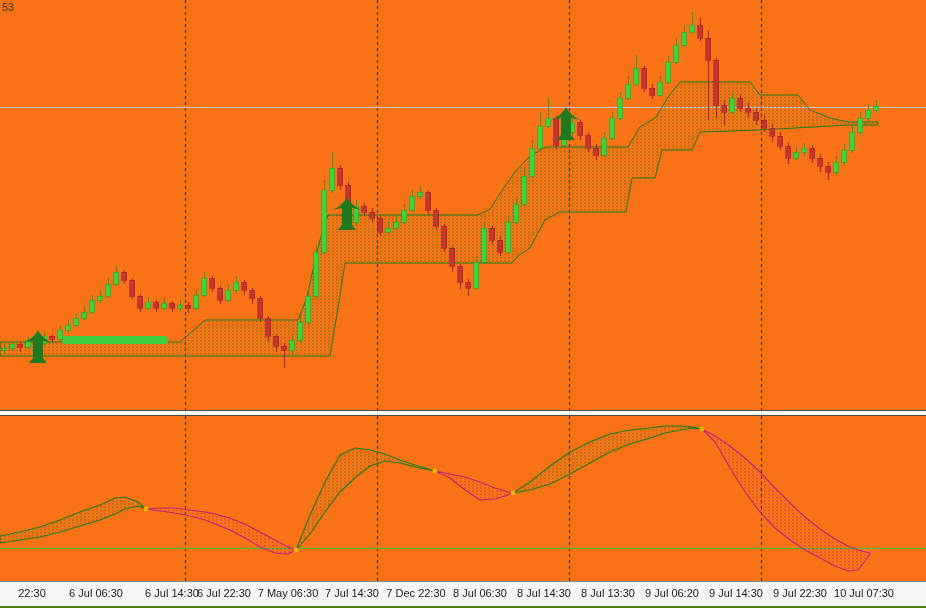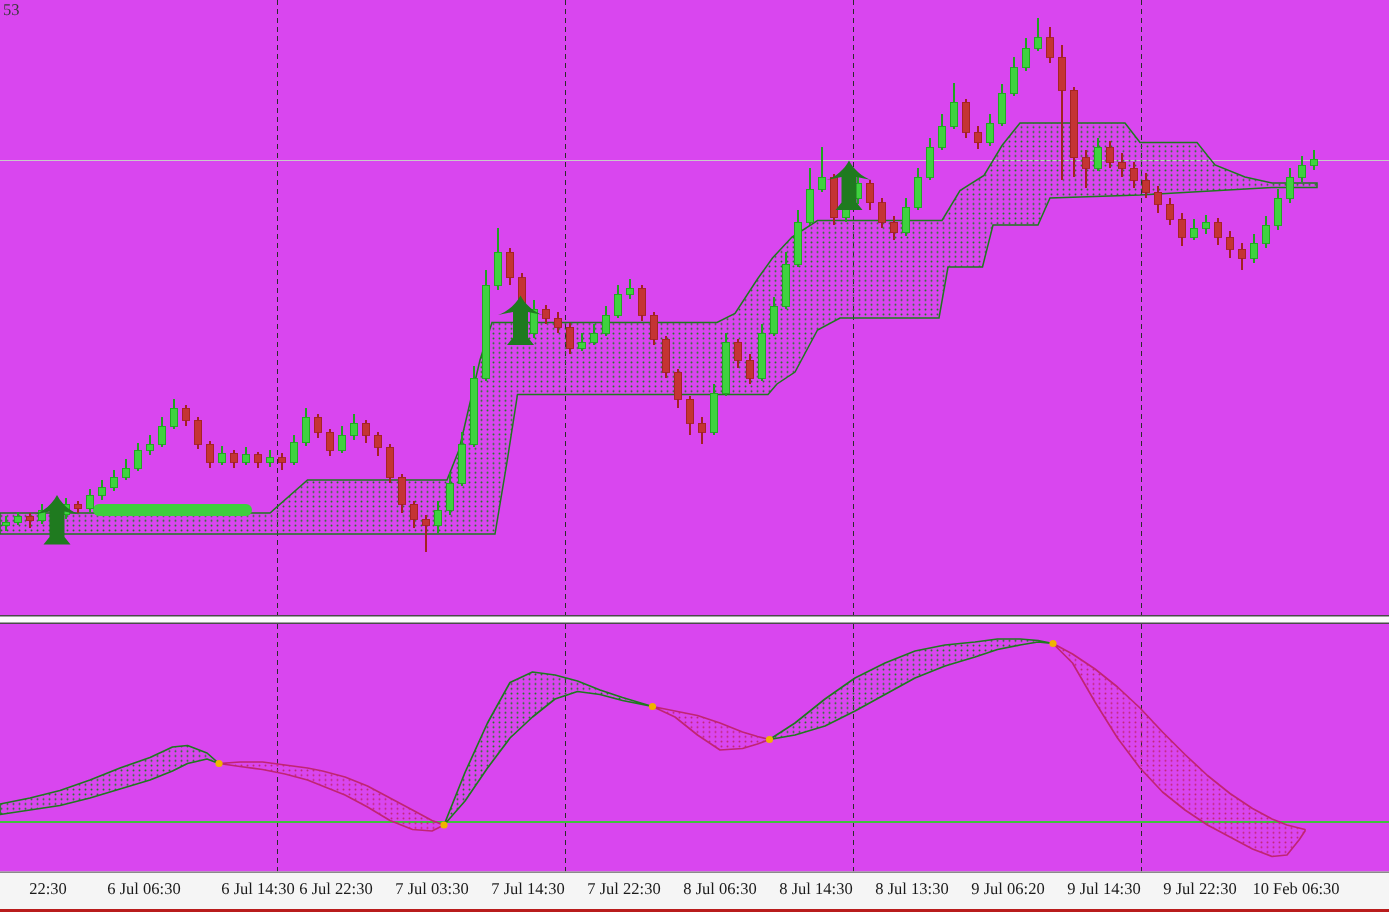--- a/index.html
+++ b/index.html
@@ -1,19 +1,19 @@
 <!DOCTYPE html>
 <html><head>
 <meta charset="utf-8">
 <style>
   html,body{margin:0;padding:0;background:#e8e8e8;}
   #app{
     position:relative;width:926px;height:608px;overflow:hidden;
-    background:#d946ef;font-family:Liberation Serif, serif;
-    border-bottom:2px solid #b91c1c;box-sizing:border-box;
+    background:#f97316;font-family:Liberation Sans, sans-serif;
+    border-bottom:2px solid #4d7c0f;box-sizing:border-box;
   }
   #pricePanel{position:absolute;left:0;top:0;width:926px;height:410px;}
   #priceScaleLabel{
     position:absolute;left:2px;top:1px;font-size:11px;color:#3a3a3a;z-index:5;
   }
   #splitter{
     position:absolute;left:0;top:410px;width:926px;height:6px;
     background:#fbfbfb;border-top:1px solid #4a4a4a;border-bottom:1px solid #4a4a4a;
     box-sizing:border-box;cursor:row-resize;
   }
@@ -312,25 +312,25 @@
           <circle cx="702" cy="13" r="2.4" fill="#f0b400"></circle>
         </g>
       </svg>
   </div>
 
   <div id="timeAxis">
       <span class="axis-label" style="left: 32px; color: rgb(26, 26, 26);">22:30</span>
       <span class="axis-label" style="left: 96px; color: rgb(26, 26, 26);">6 Jul 06:30</span>
       <span class="axis-label" style="left: 160px; color: rgb(26, 26, 26); padding-left: 24px;">6 Jul 14:30</span>
       <span class="axis-label" style="left: 224px; color: rgb(26, 26, 26);">6 Jul 22:30</span>
-      <span class="axis-label" style="left: 288px; color: rgb(26, 26, 26);">7 Jul 03:30</span>
+      <span class="axis-label" style="left: 288px; color: rgb(26, 26, 26);">7 May 06:30</span>
       <span class="axis-label" style="left: 352px; color: rgb(26, 26, 26);">7 Jul 14:30</span>
-      <span class="axis-label" style="left: 416px; color: rgb(26, 26, 26);">7 Jul 22:30</span>
+      <span class="axis-label" style="left: 416px; color: rgb(26, 26, 26);">7 Dec 22:30</span>
       <span class="axis-label" style="left: 480px; color: rgb(26, 26, 26);">8 Jul 06:30</span>
       <span class="axis-label" style="left: 544px; color: rgb(26, 26, 26);">8 Jul 14:30</span>
       <span class="axis-label" style="left: 608px; color: rgb(26, 26, 26);">8 Jul 13:30</span>
       <span class="axis-label" style="left: 672px; color: rgb(26, 26, 26);">9 Jul 06:20</span>
       <span class="axis-label" style="left: 736px; color: rgb(26, 26, 26);">9 Jul 14:30</span>
       <span class="axis-label" style="left: 800px; color: rgb(26, 26, 26);">9 Jul 22:30</span>
-      <span class="axis-label" style="left: 864px; color: rgb(26, 26, 26);">10 Feb 06:30</span>
+      <span class="axis-label" style="left: 864px; color: rgb(26, 26, 26);">10 Jul 07:30</span>
     </div>
 
 </div>
 
 </body></html>

